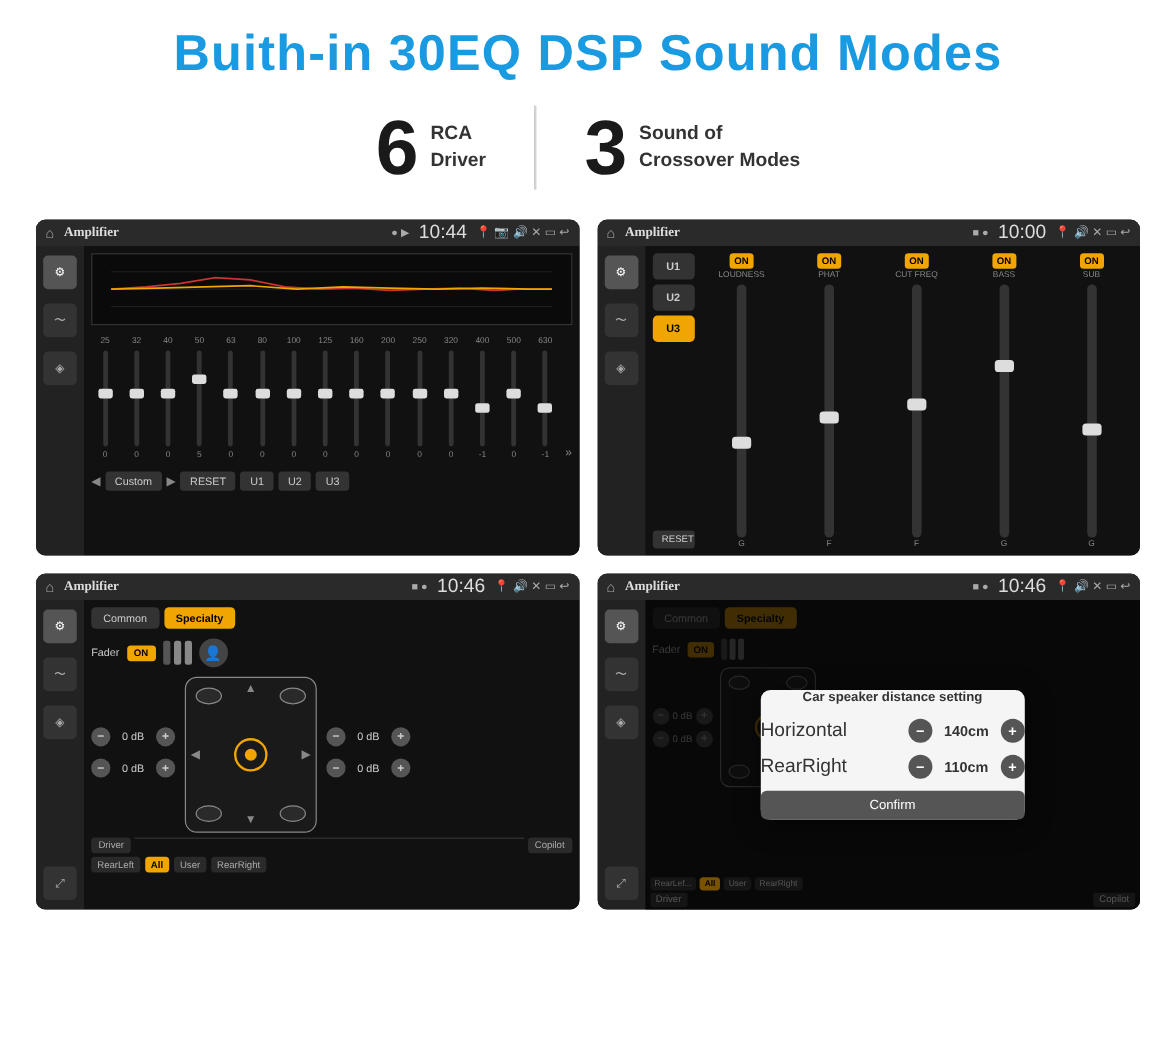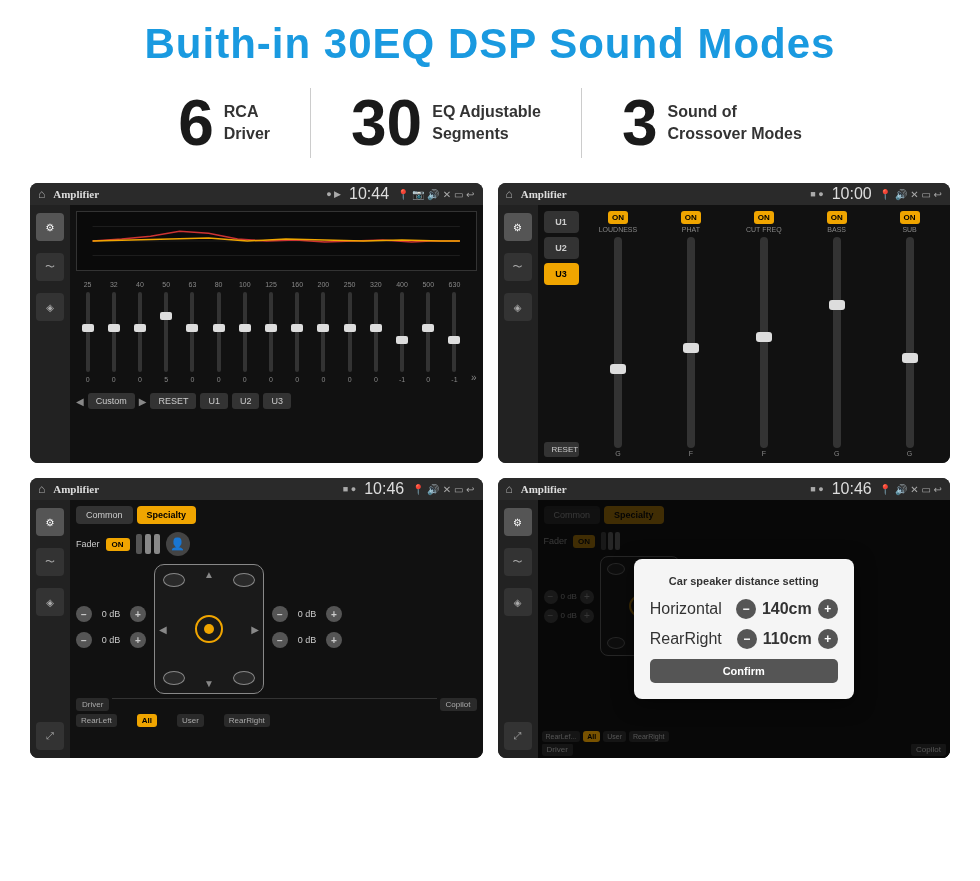--- a/index.html
+++ b/index.html
@@ -427,21 +427,20 @@
       background: rgba(0,0,0,0.5);
       display: flex;
       align-items: center;
       justify-content: center;
       z-index: 10;
     }
 
     .dialog-box {
       background: #f5f5f5;
       border-radius: 8px;
-      padding: 16px;
       width: 220px;
       box-shadow: 0 4px 20px rgba(0,0,0,0.5);
     }
 
     .dialog-title {
       font-size: 11px;
       font-weight: bold;
       color: #333;
       text-align: center;
       margin-bottom: 12px;
@@ -475,34 +474,34 @@
       display: flex;
       align-items: center;
       justify-content: center;
       font-size: 12px;
       cursor: pointer;
       font-weight: bold;
     }
 
     .dialog-value {
       color: #333;
-      font-size: 16px;
+      font-size: 12px;
       font-weight: bold;
       min-width: 45px;
       text-align: center;
     }
 
     .dialog-confirm-btn {
       background: #555;
       color: #fff;
       border-radius: 5px;
       padding: 6px 0;
       text-align: center;
       font-size: 11px;
-      font-weight: bold;
+      font-weight: normal;
       cursor: pointer;
       width: 100%;
       margin-top: 8px;
     }
 
     .person-icon {
       background: #444;
       border-radius: 50%;
       width: 24px;
       height: 24px;
@@ -522,27 +521,20 @@
 
   <div class="stats-row">
     <div class="stat-item">
       <span class="stat-number">6</span>
       <span class="stat-text">
         <span>RCA</span><br>
         <span>Driver</span>
       </span>
     </div>
     <div class="stat-divider"></div>
-    <div class="stat-item">
-      <span class="stat-number">30</span>
-      <span class="stat-text">
-        <span>EQ Adjustable</span><br>
-        <span>Segments</span>
-      </span>
-    </div>
     <div class="stat-divider"></div>
     <div class="stat-item">
       <span class="stat-number">3</span>
       <span class="stat-text">
         <span>Sound of</span><br>
         <span>Crossover Modes</span>
       </span>
     </div>
   </div>
 
@@ -847,21 +839,21 @@
                 <div class="db-plus">+</div>
               </div>
             </div>
           </div>
 
           <div style="display:flex;gap:3px;margin-top:4px;flex-wrap:wrap">
             <span style="background:#2a2a2a;color:#aaa;padding:2px 6px;border-radius:3px;font-size:8px">Driver</span>
             <span style="flex:1;background:#333;height:1px"></span>
             <span style="background:#2a2a2a;color:#aaa;padding:2px 6px;border-radius:3px;font-size:8px">Copilot</span>
           </div>
-          <div style="display:flex;gap:20px;margin-top:3px">
+          <div style="display:flex;gap:4px;margin-top:3px">
             <span style="background:#2a2a2a;color:#aaa;padding:2px 5px;border-radius:3px;font-size:8px">RearLeft</span>
             <span style="background:#f0a500;color:#000;padding:2px 5px;border-radius:3px;font-size:8px;font-weight:bold">All</span>
             <span style="background:#2a2a2a;color:#aaa;padding:2px 5px;border-radius:3px;font-size:8px">User</span>
             <span style="background:#2a2a2a;color:#aaa;padding:2px 5px;border-radius:3px;font-size:8px">RearRight</span>
           </div>
         </div>
       </div>
     </div>
 
     <div class="screen-container" style="position:relative">

